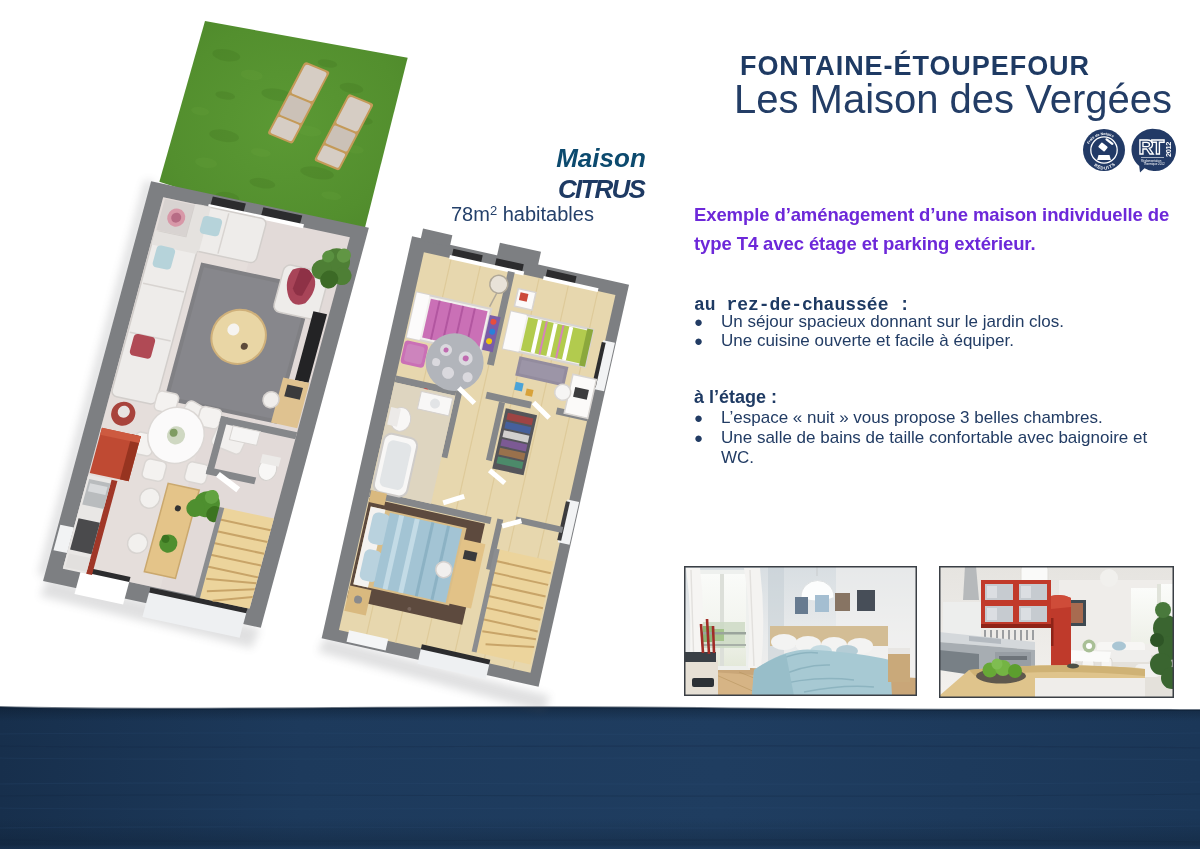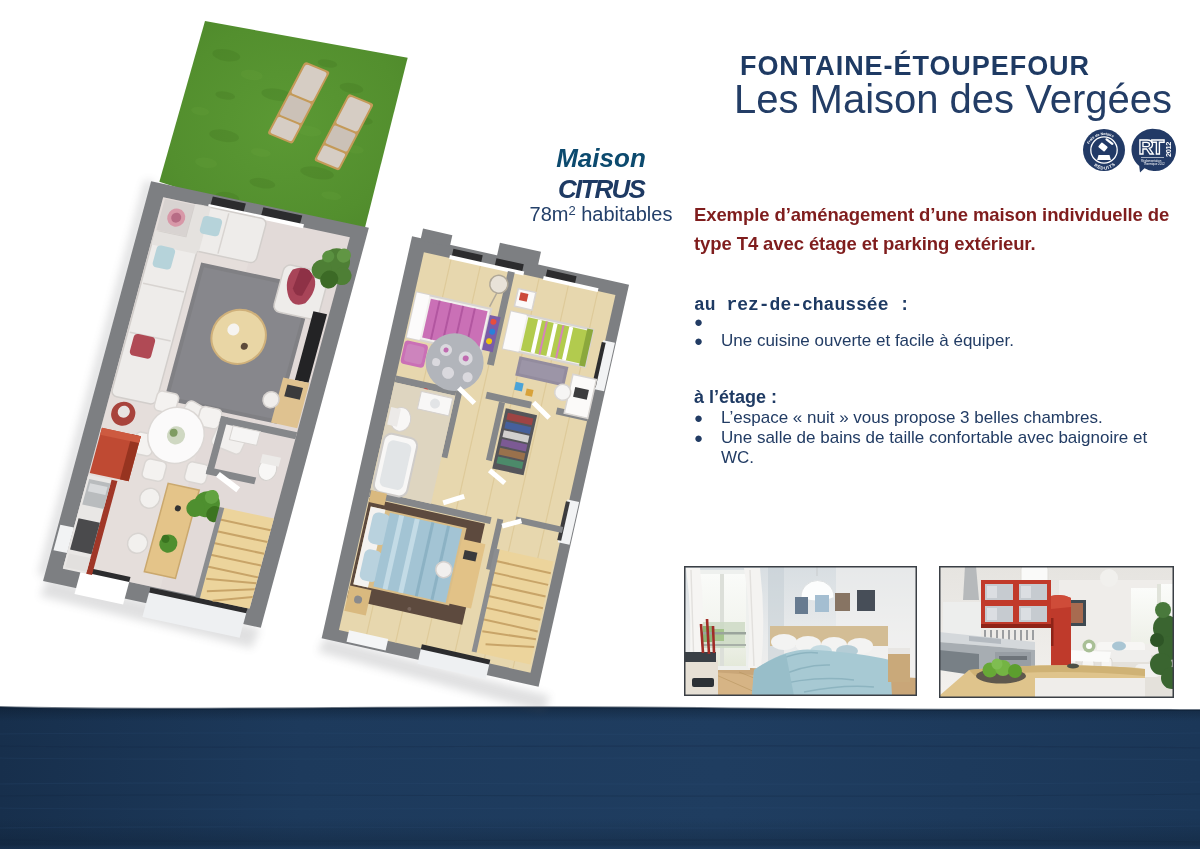--- a/index.html
+++ b/index.html
@@ -38,30 +38,31 @@
     <g fill="#ffffff" font-size="2.9" font-family="Liberation Sans, sans-serif">
       <text x="8" y="34.6">Réglementation</text>
       <text x="10.5" y="38.2">Thermique 2012</text>
     </g>
   </g>
 </svg>
 </div>
 
 <div class="abs" style="left:451px;top:145.3px;width:300px;text-align:center;color:#0c4a6e;line-height:1;font-weight:bold;font-style:italic;font-size:26px;">Maison</div>
 <div class="abs" style="left:451px;top:176px;width:300px;text-align:center;color:#1e3a63;line-height:1;font-weight:bold;font-style:italic;font-size:26px;letter-spacing:-1.8px;">CITRUS</div>
-<div class="abs" style="left:451px;top:204.4px;width:300px;text-align:center;color:#24406a;line-height:1;font-size:20px;">78m<span style="font-size:13px;vertical-align:6px;">2</span> habitables</div>
-
-<div class="abs" style="left:694px;top:201.2px;width:500px;color:#7f1d1d;font-weight:bold;font-size:18.5px;line-height:28.5px;letter-spacing:-0.1px;">
+<div class="abs" style="left:451px;top:204.4px;width:300px;text-align:left;color:#24406a;line-height:1;font-size:20px;">78m<span style="font-size:13px;vertical-align:6px;">2</span> habitables</div>
+
+<div class="abs" style="left:694px;top:201.2px;width:500px;color:#6d28d9;font-weight:bold;font-size:18.5px;line-height:28.5px;letter-spacing:-0.1px;">
 Exemple d’aménagement d’une maison individuelle de<br>type T4 avec étage et parking extérieur.
 </div>
 
 <div class="abs" style="left:694px;top:296px;color:#1e3a63;line-height:1;font-size:18px;font-weight:bold;font-family:Liberation Mono, monospace;">au rez-de-chaussée :</div>
 <div class="abs" style="left:694px;top:312px;width:500px;color:#223c64;font-size:17px;line-height:19.4px;">
   <div style="display:flex;">
       <div style="width:27px;font-size:15px;">●</div>
+      <div>Un séjour spacieux donnant sur le jardin clos.</div>
     </div>
   <div style="display:flex;">
       <div style="width:27px;font-size:15px;">●</div>
       <div>Une cuisine ouverte et facile à équiper.</div>
     </div>
 </div>
 
 <div class="abs" style="left:694px;top:388.2px;color:#1e3a63;line-height:1;font-size:18px;font-weight:bold;">à l’étage :</div>
 <div class="abs" style="left:694px;top:408.3px;width:500px;color:#223c64;font-size:17px;line-height:20px;">
   <div style="display:flex;">

